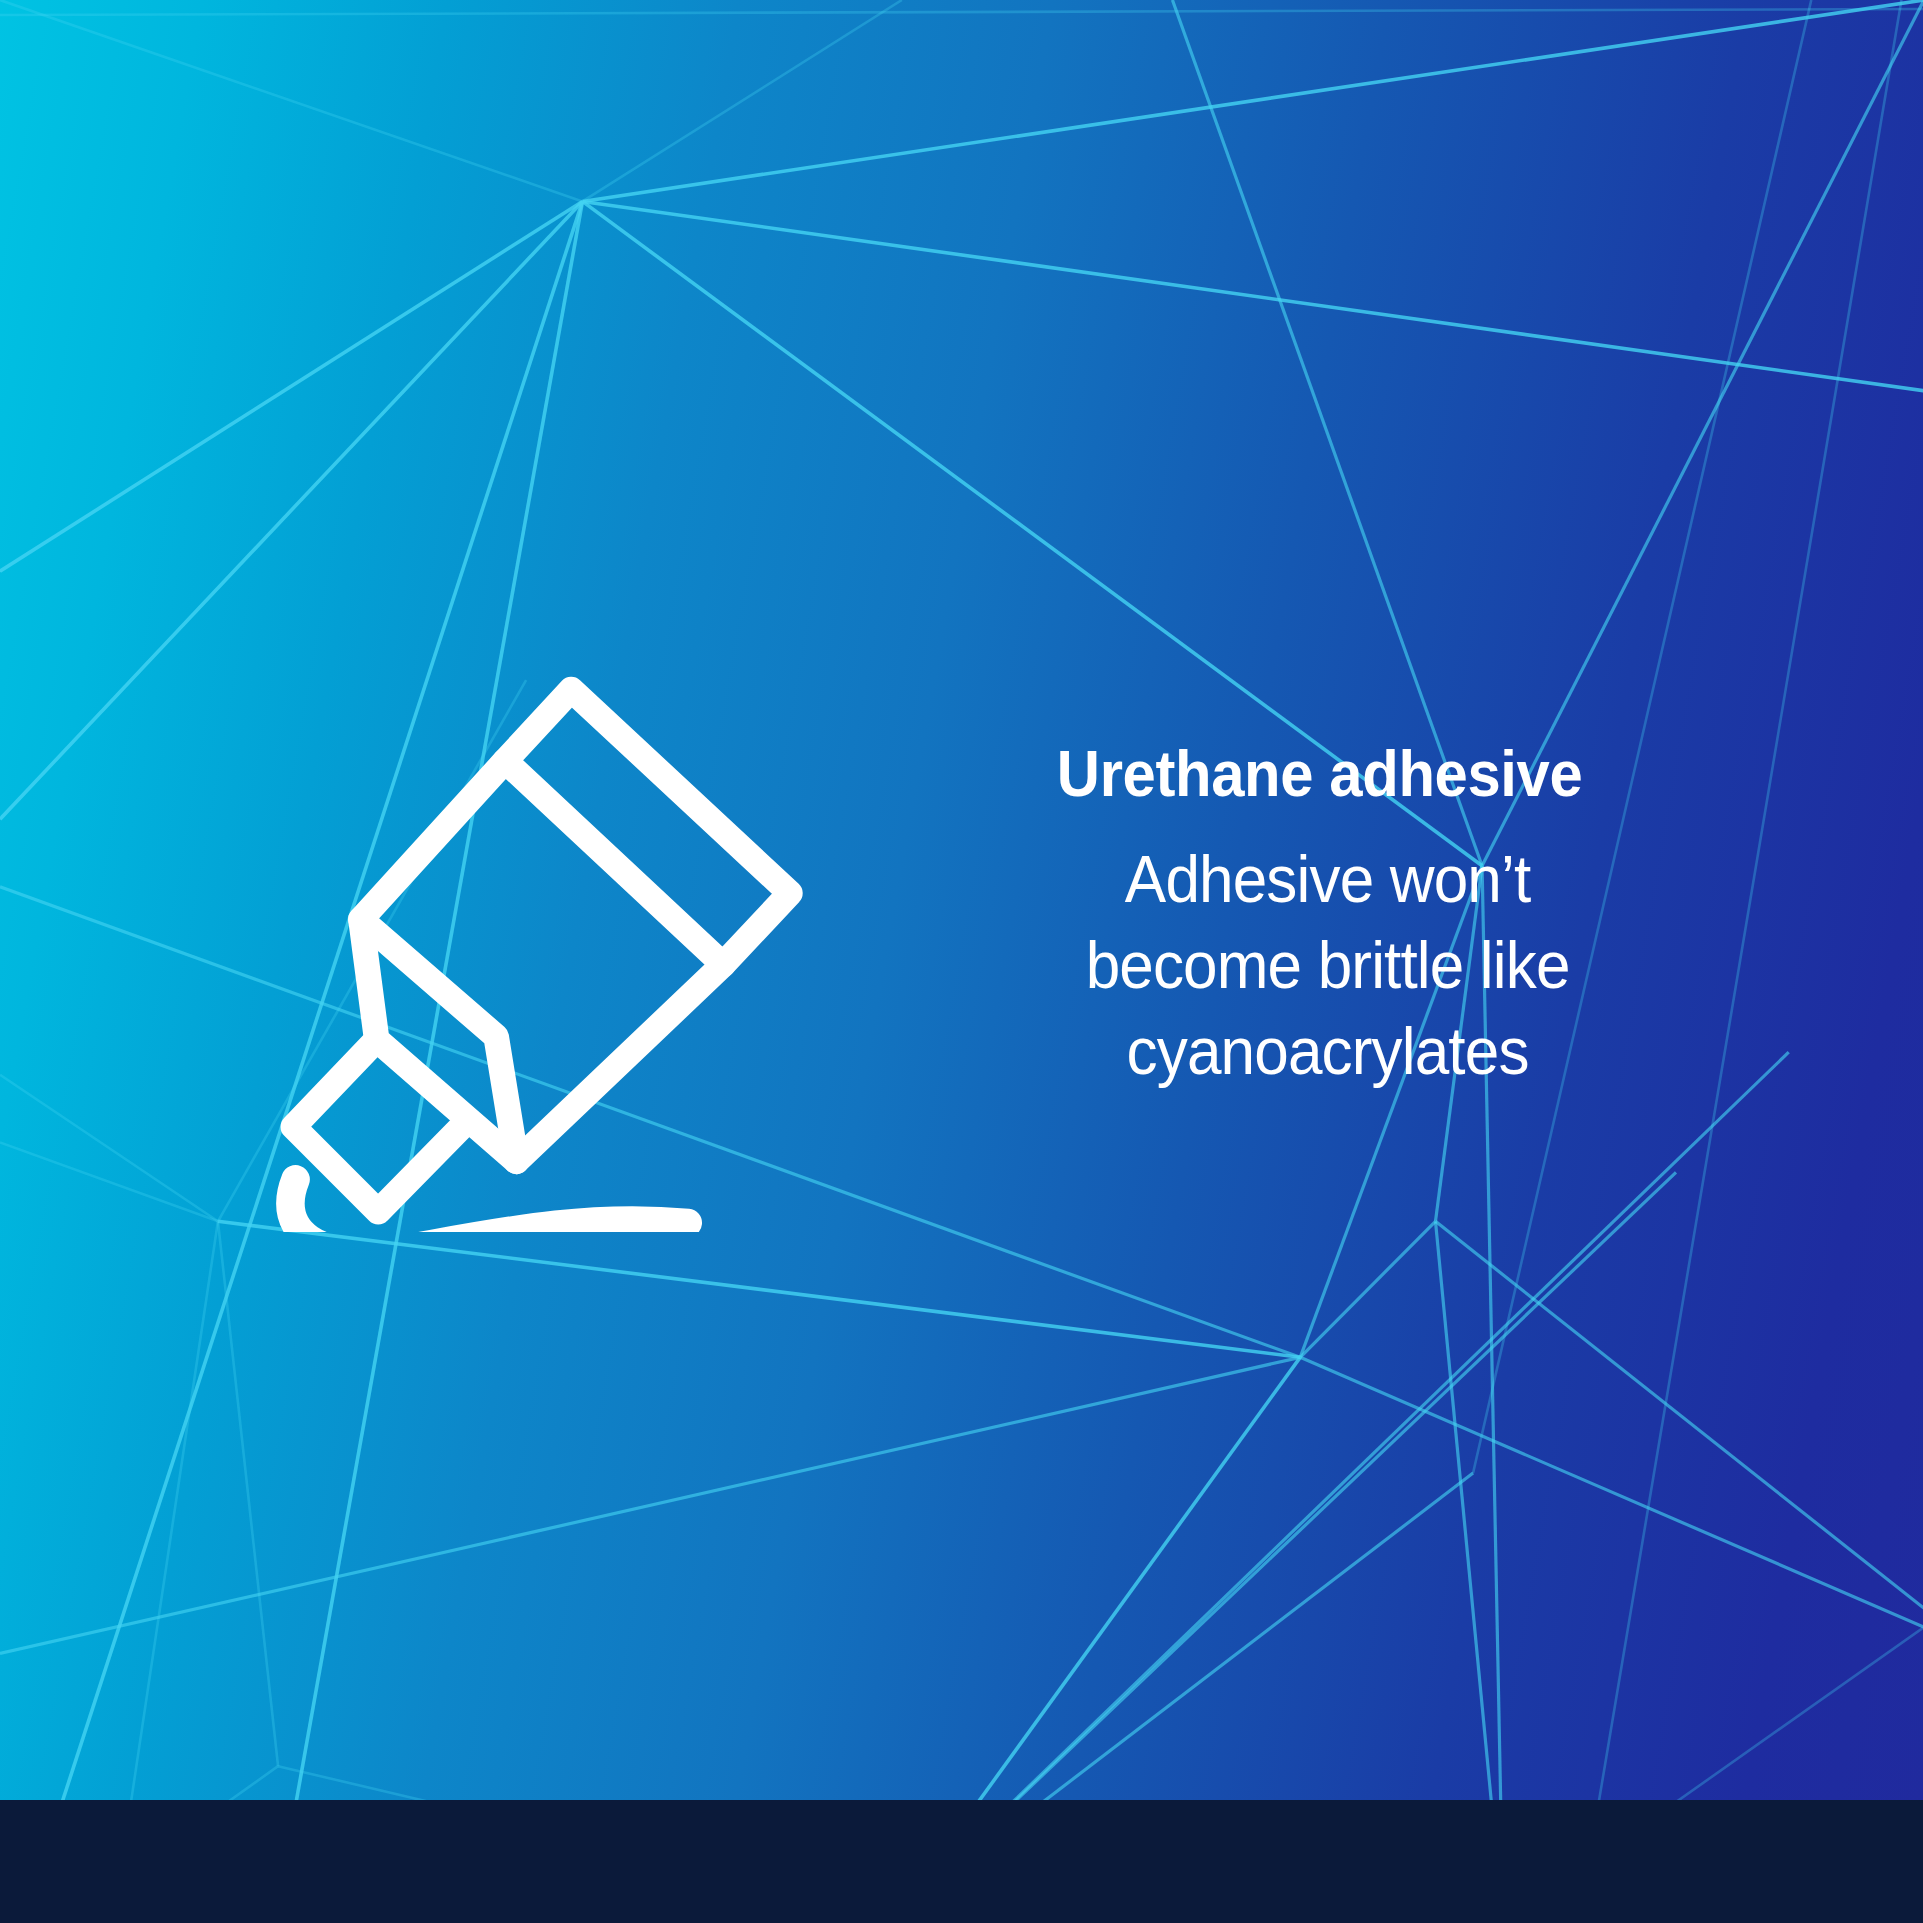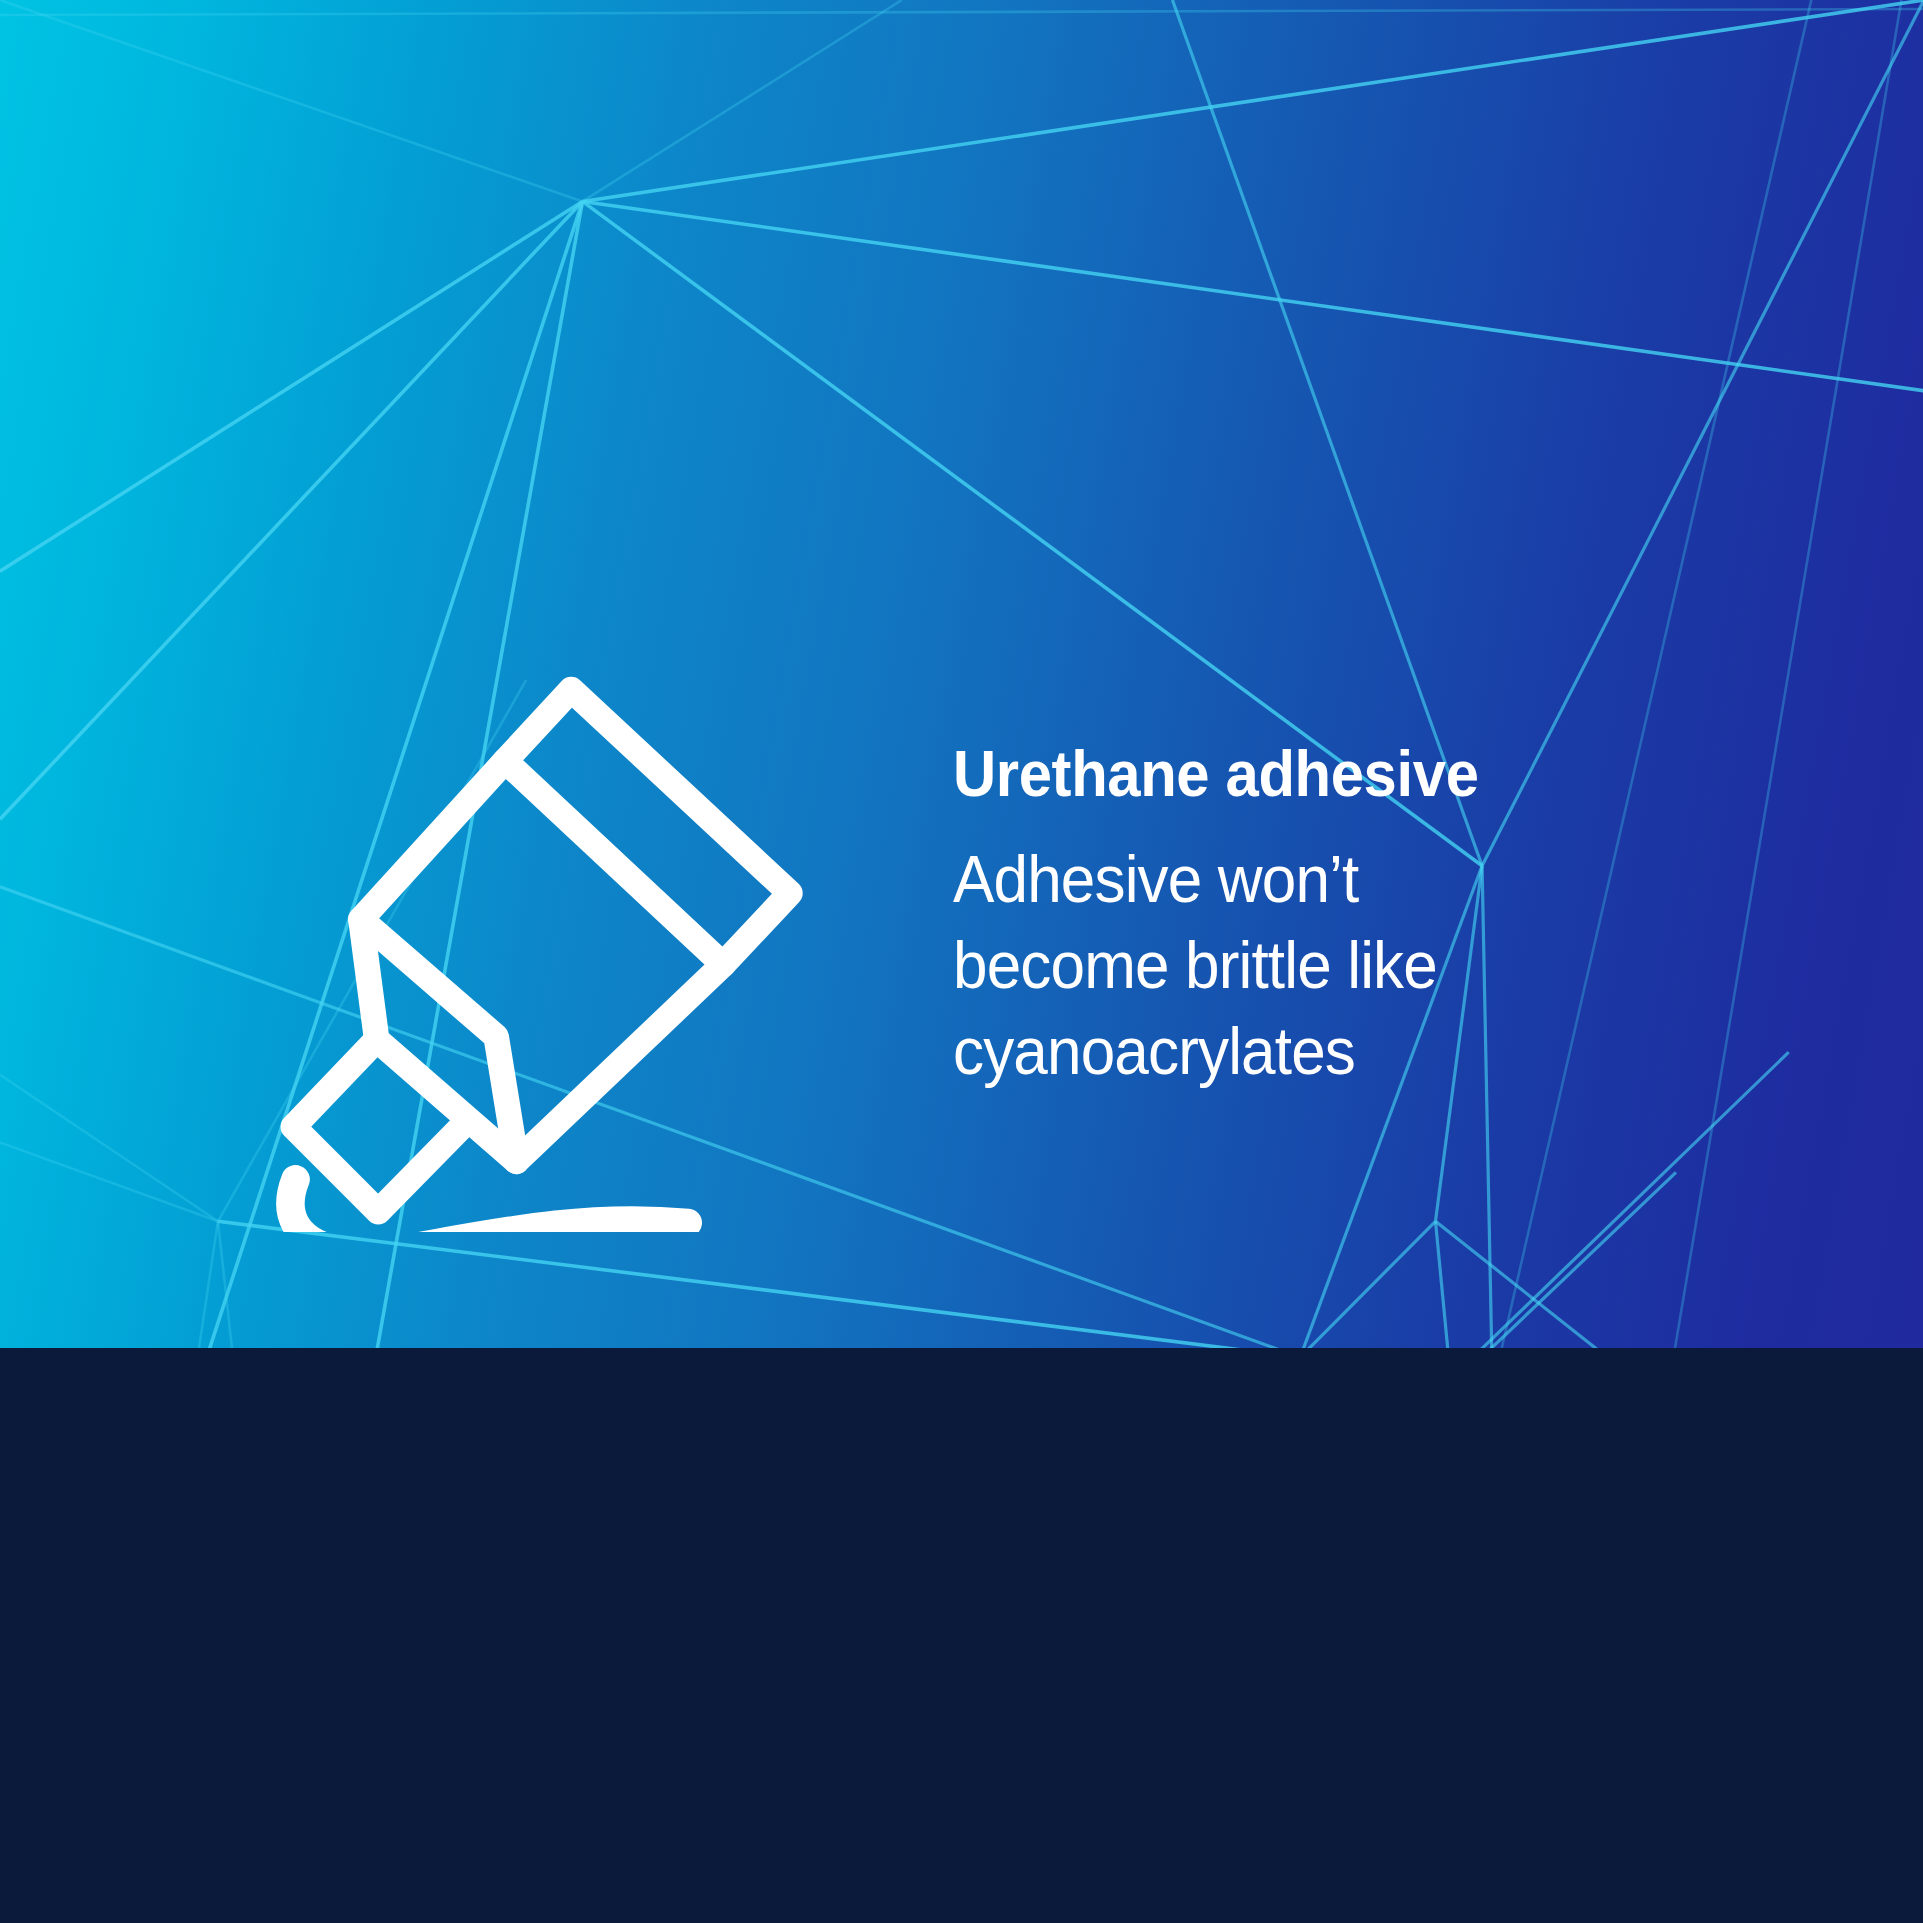--- a/index.html
+++ b/index.html
@@ -4,23 +4,24 @@
 <title>Urethane adhesive feature card</title>
 <style>
   html, body {
     margin: 0;
     padding: 0;
     background: #0b1a3a;
   }
   #stage {
     position: relative;
     width: 1924px;
-    height: 1348px;
+    height: 1800px;
     overflow: hidden;
     font-family: "Liberation Sans", sans-serif;
+    text-align: center;
     -webkit-font-smoothing: antialiased;
   }
   
   #bg-gradient {
     position: absolute;
     inset: 0;
     background: linear-gradient(
         100deg,
         #00c3e3 0%,
         #00b6de 9%,

